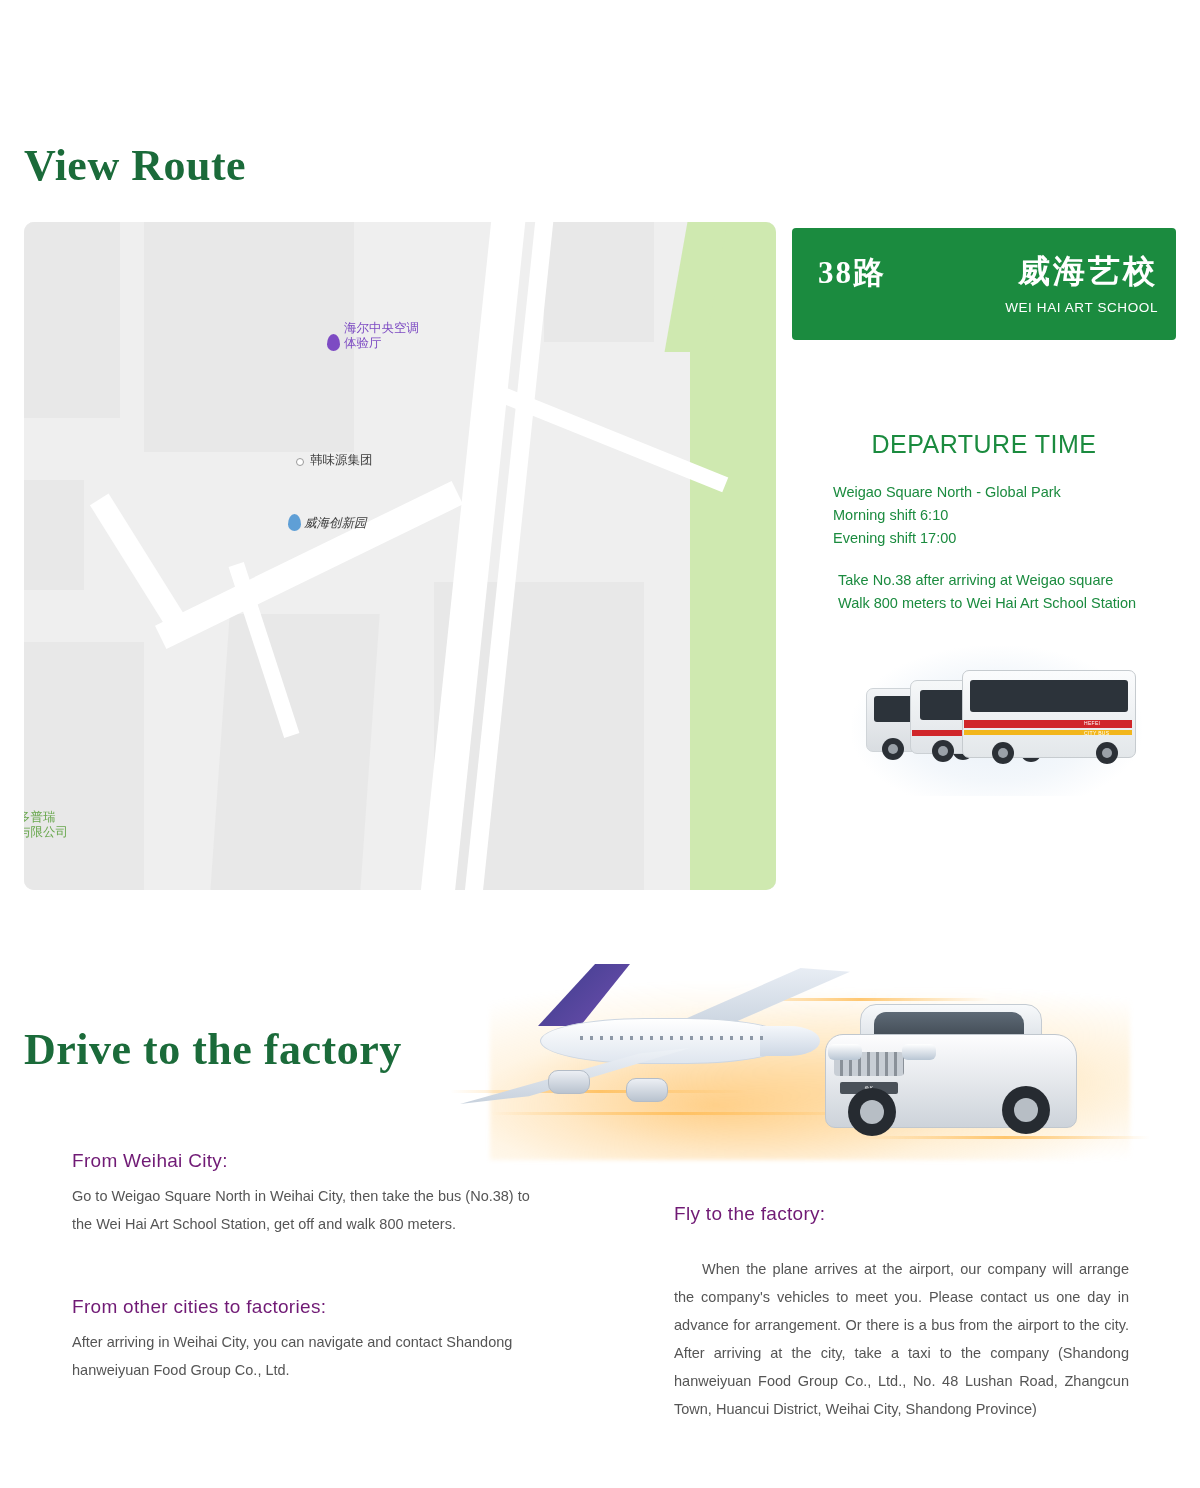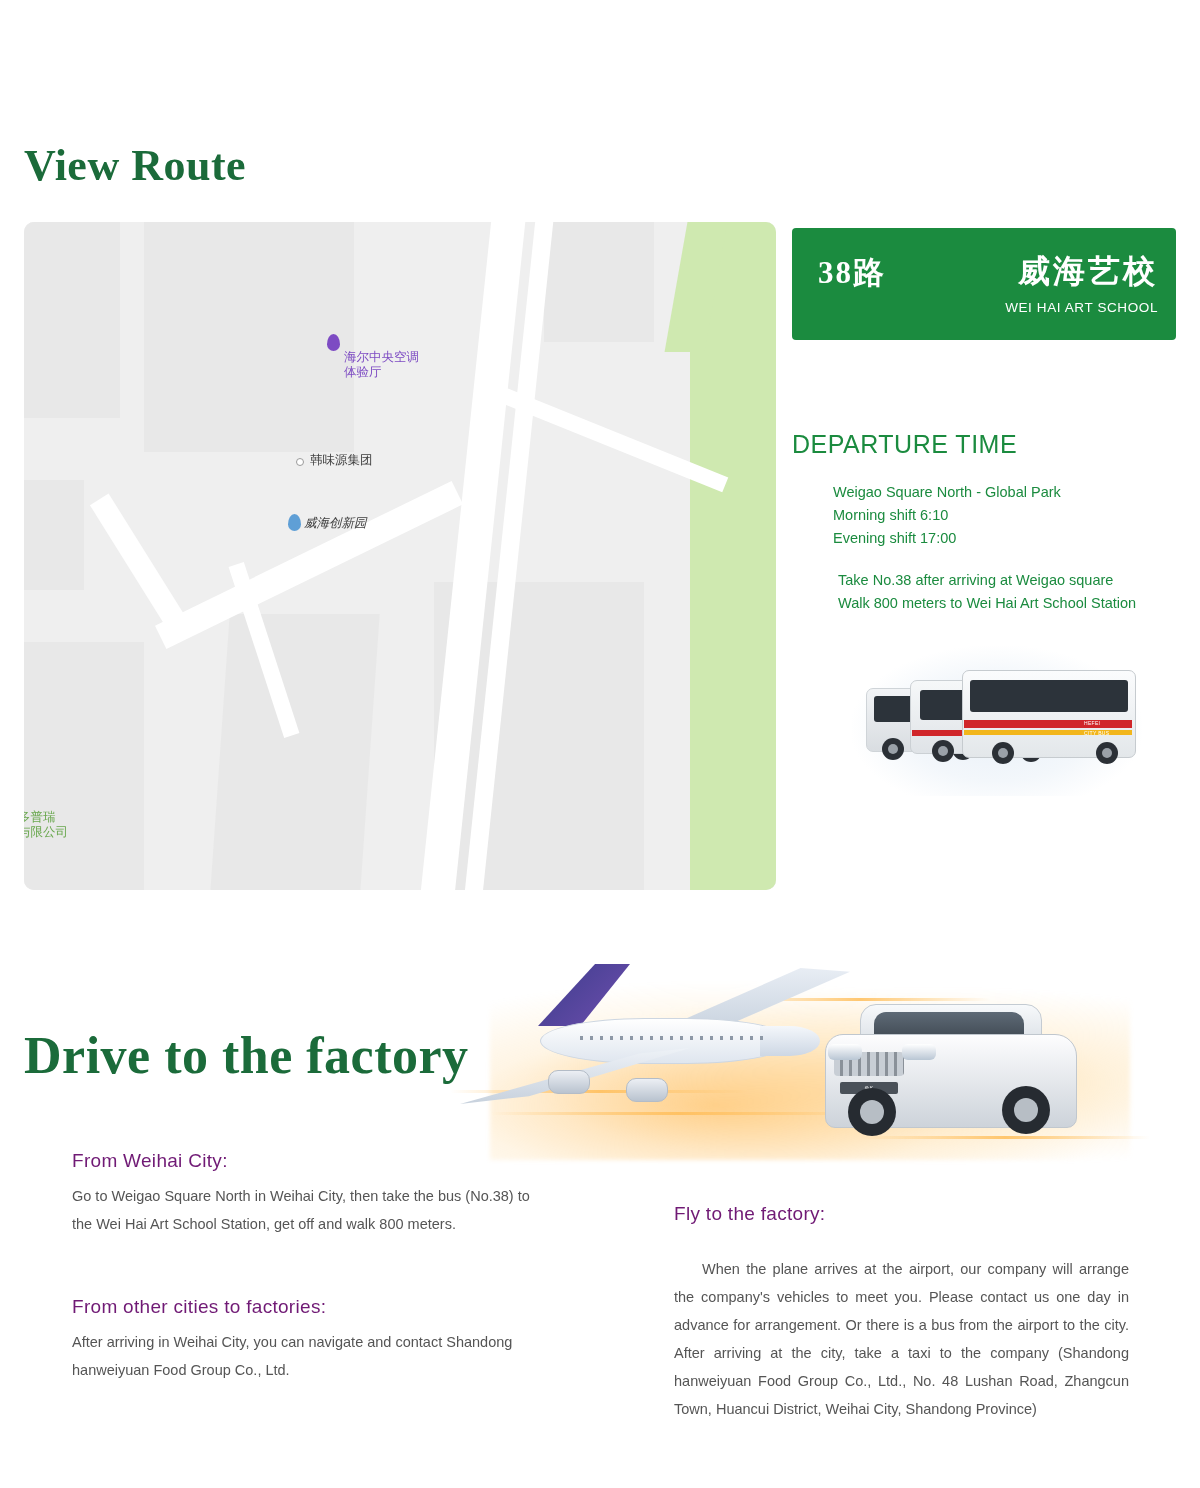--- a/index.html
+++ b/index.html
@@ -26,21 +26,21 @@
     position: absolute;
     left: 24px;
     top: 112px;
     font-size: 44px;
     line-height: 50px;
   }
   #drive-title {
     position: absolute;
     left: 24px;
     top: 995px;
-    font-size: 52px;
+    font-size: 44px;
     line-height: 52px;
   }
 
   
   #map-panel {
     position: absolute;
     left: 24px;
     top: 222px;
     width: 752px;
     height: 668px;
@@ -143,20 +143,21 @@
     top: 72px;
     font-size: 13.5px;
     font-weight: normal;
     letter-spacing: 0.6px;
   }
   #departure-title {
     position: absolute;
     left: 792px;
     top: 430px;
     width: 384px;
+    text-align: center;
     font-size: 25px;
     color: #1b8b3f;
     letter-spacing: 0.5px;
   }
   #departure-lines {
     position: absolute;
     left: 833px;
     top: 481px;
     font-size: 14.5px;
     line-height: 23px;
@@ -419,21 +420,21 @@
   <div class="block" style="left:520px;top:0;width:110px;height:120px;"></div>
 
   <div class="road" style="left:432px;top:-20px;width:34px;height:710px;transform:rotate(6deg);"></div>
   <div class="road" style="left:476px;top:-20px;width:18px;height:710px;transform:rotate(6deg);"></div>
   <div class="road" style="left:120px;top:330px;width:330px;height:26px;transform:rotate(-26deg);"></div>
   <div class="road" style="left:470px;top:210px;width:240px;height:16px;transform:rotate(22deg);"></div>
   <div class="road" style="left:40px;top:330px;width:150px;height:22px;transform:rotate(58deg);"></div>
   <div class="road" style="left:150px;top:420px;width:180px;height:16px;transform:rotate(72deg);"></div>
 
   <div class="map-pin pin-purple" style="left:303px;top:112px;"></div>
-  <div class="map-label label-purple" style="left:320px;top:128px;">
+  <div class="map-label label-purple" style="left:320px;top:99px;">
     <span>海尔中央空调</span><br>
     <span>体验厅</span>
   </div>
 
   <div class="dot-small" style="left:272px;top:236px;"></div>
   <div class="map-label" style="left:286px;top:231px;">韩味源集团</div>
 
   <div class="map-pin pin-blue" style="left:264px;top:292px;"></div>
   <div class="map-label" style="left:280px;top:294px;font-style:italic;">威海创新园</div>
 

